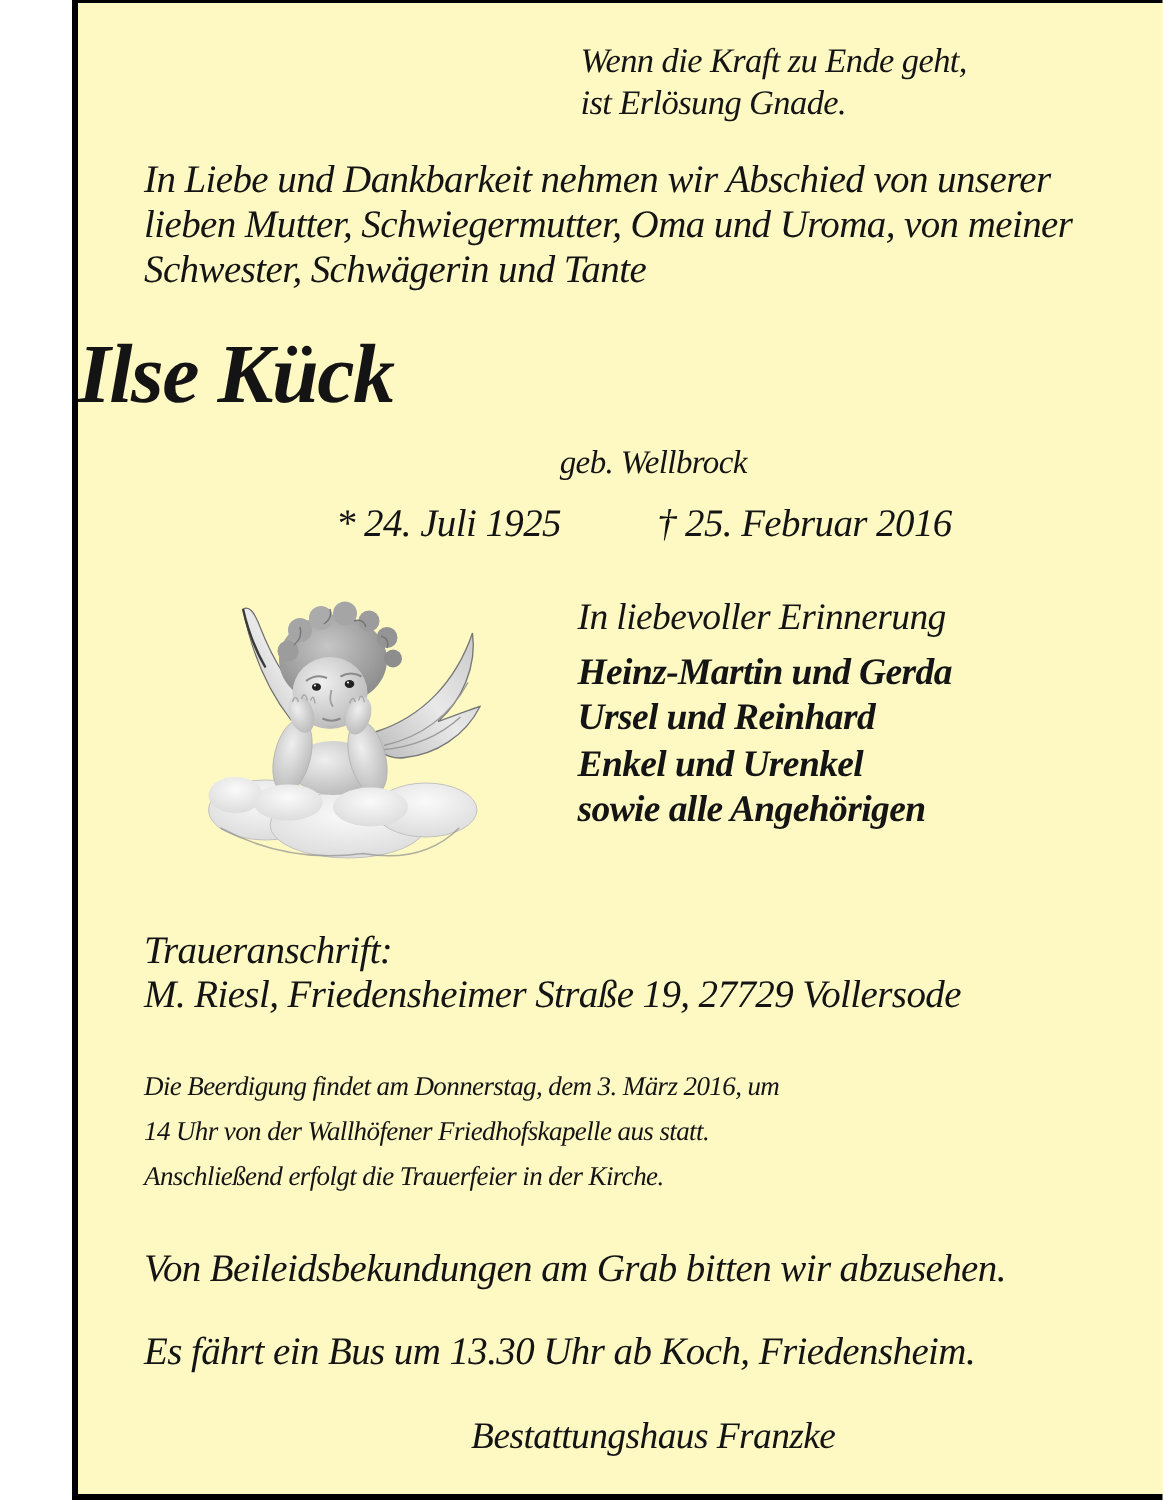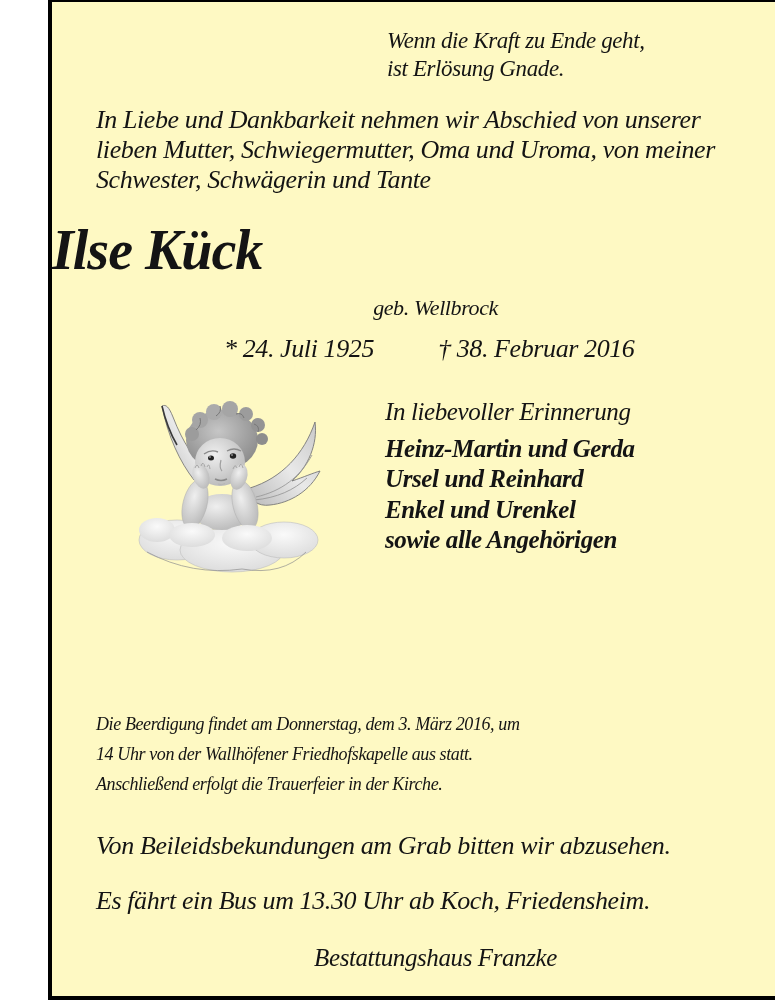--- a/index.html
+++ b/index.html
@@ -51,21 +51,21 @@
     <div class="line">lieben Mutter, Schwiegermutter, Oma und Uroma, von meiner</div>
     <div class="line">Schwester, Schwägerin und Tante</div>
   </div>
 
   <h1 class="name">Ilse Kück</h1>
 
   <div class="maiden">geb. Wellbrock</div>
 
   <div class="dates">
     <span class="birth line">* 24. Juli 1925</span>
-    <span class="death line">† 38. Februar 2016</span>
+    <span class="death line">† 25. Februar 2016</span>
   </div>
 
   <div class="angel">
     <svg width="190" height="185" viewBox="0 0 190 185" xmlns="http://www.w3.org/2000/svg">
       <defs>
         <radialGradient id="fg" cx="40%" cy="35%" r="75%">
           <stop offset="0%" stop-color="#efefef"></stop>
             <stop offset="100%" stop-color="#b5b5b5"></stop>
         </radialGradient>
         <radialGradient id="hg" cx="45%" cy="35%" r="75%">
@@ -132,20 +132,24 @@
   </div>
 
   <div class="memorial">
     <div class="heading line">In liebevoller Erinnerung</div>
     <div class="mourner line">Heinz-Martin und Gerda</div>
     <div class="mourner line">Ursel und Reinhard</div>
     <div class="mourner line">Enkel und Urenkel</div>
     <div class="mourner line">sowie alle Angehörigen</div>
   </div>
 
+  <div class="address">
+    <div class="line">Traueranschrift:</div>
+    <div class="line">M. Riesl, Friedensheimer Straße 19, 27729 Vollersode</div>
+  </div>
 
   <div class="funeral">
     <div class="line">Die Beerdigung findet am Donnerstag, dem 3. März 2016, um</div>
     <div class="line">14 Uhr von der Wallhöfener Friedhofskapelle aus statt.</div>
     <div class="line">Anschließend erfolgt die Trauerfeier in der Kirche.</div>
   </div>
 
   <div class="condolence line">Von Beileidsbekundungen am Grab bitten wir abzusehen.</div>
 
   <div class="bus line">Es fährt ein Bus um 13.30 Uhr ab Koch, Friedensheim.</div>

